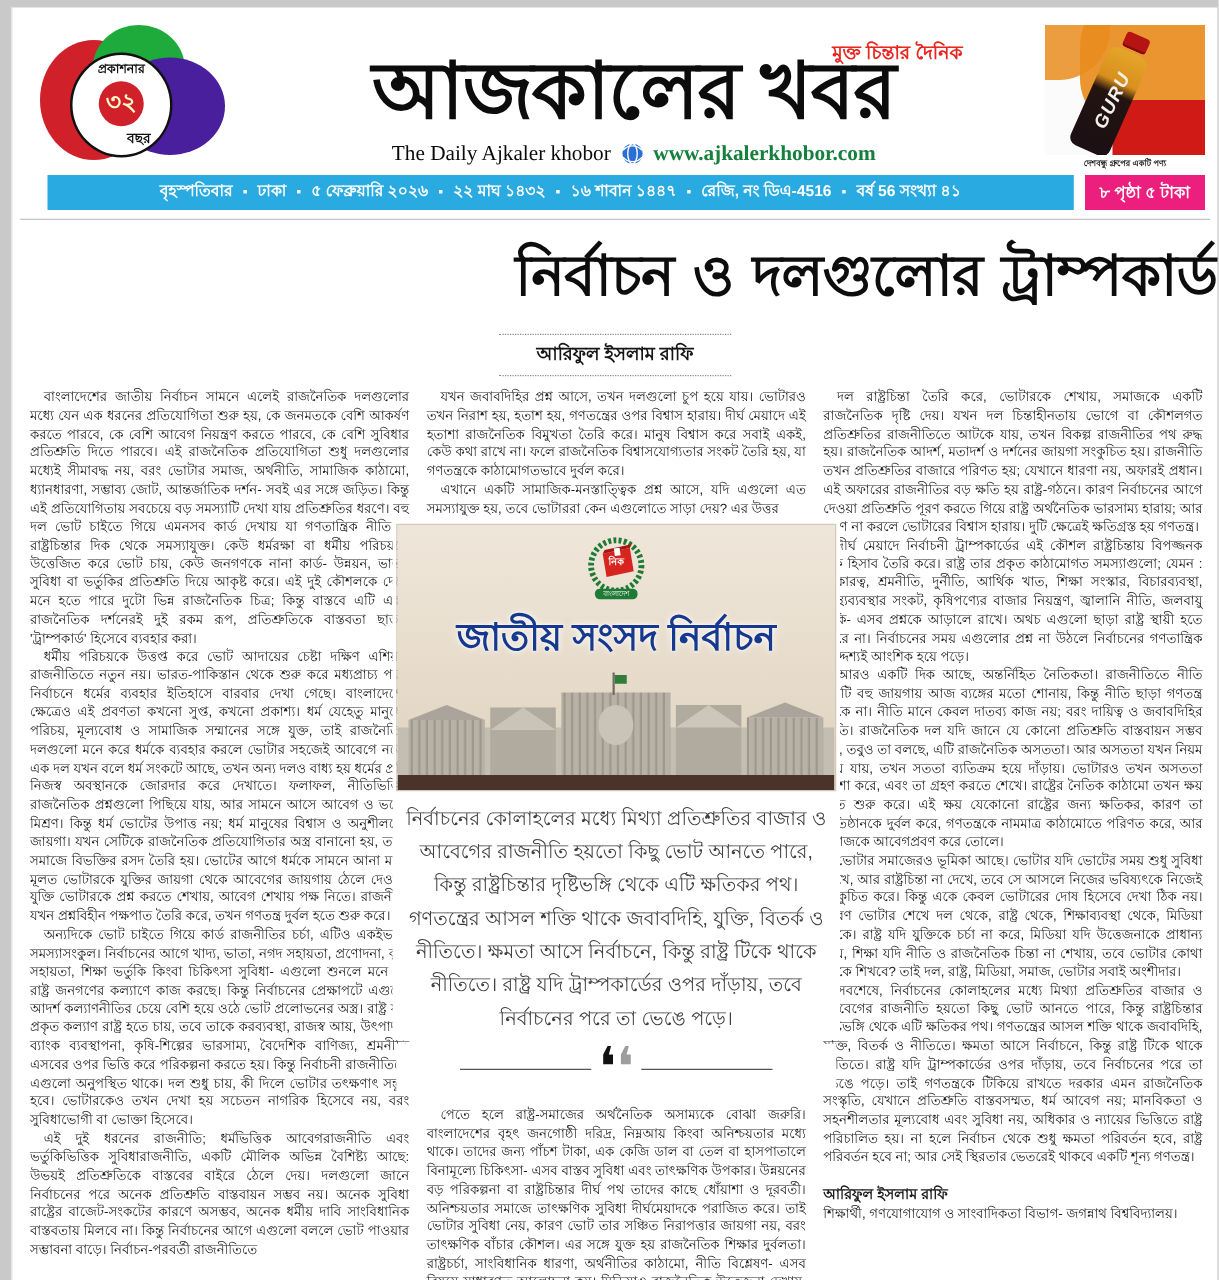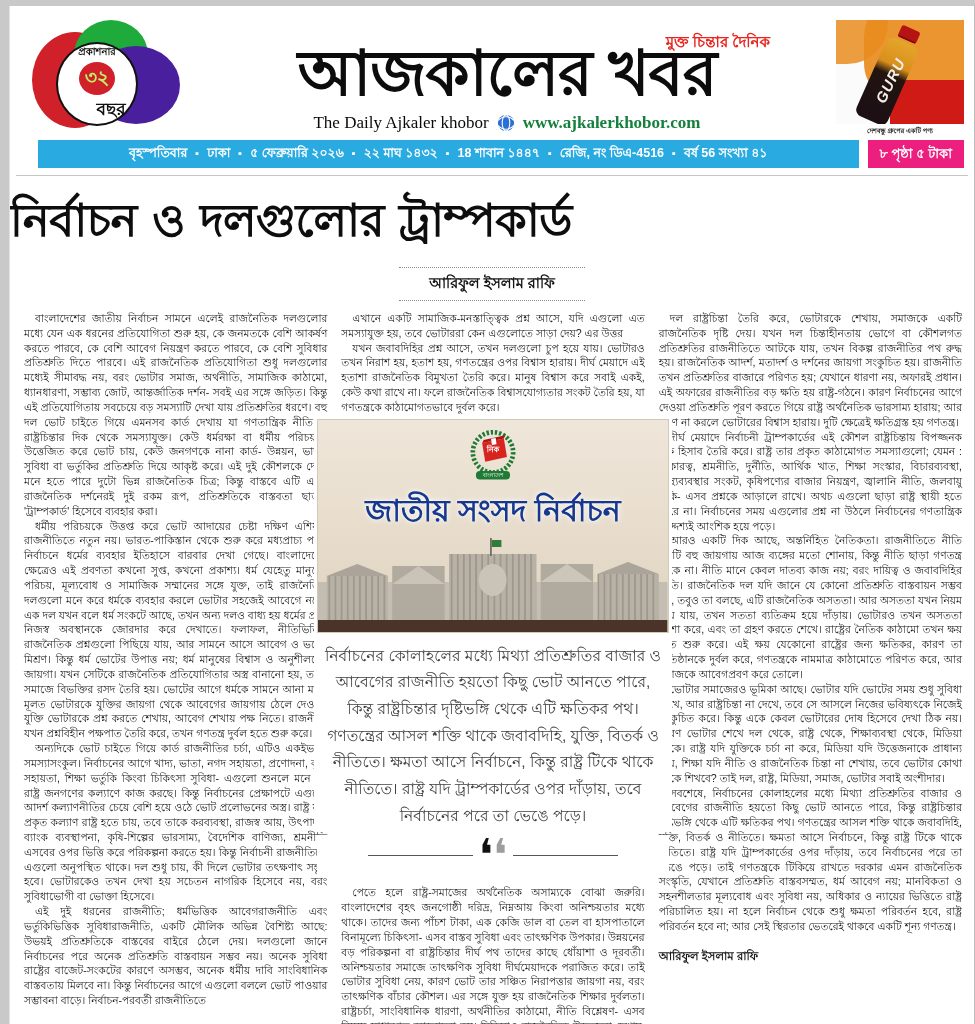--- a/index.html
+++ b/index.html
@@ -11,23 +11,23 @@
   .header { display:flex; align-items:flex-start; padding:14px 10px 0 20px; height:132px; }
   .anniv { width:152px; height:112px; position:relative; flex:none; }
   .petal { position:absolute; border-radius:50%; }
   .petal.red    { width:86px;  height:96px; left:2px;  top:12px; background:var(--logo_red2); }
   .petal.green  { width:74px;  height:70px; left:44px; top:0;    background:var(--logo_green2); }
   .petal.purple { width:88px;  height:78px; left:62px; top:26px; background:var(--logo_purple); }
   .anniv-badge { position:absolute; left:26px; top:22px; width:82px; height:84px; background:#fff;
                  border:2px solid #111; border-radius:50%; display:flex; flex-direction:column;
                  align-items:center; justify-content:center; text-align:center; }
   .anniv-top { font-size:10px; font-weight:bold; color:#111; }
-  .anniv-num { width:36px; height:36px; border-radius:50%; background:var(--logo_red2); color:#bef264;
+  .anniv-num { width:36px; height:36px; border-radius:50%; background:var(--logo_red2); color:#fef9c3;
                font-size:19px; font-weight:bold; display:flex; align-items:center; justify-content:center; margin:1px 0; }
-  .anniv-bottom { font-size:17px; font-weight:bold; color:#111;margin-left:28px; }
+  .anniv-bottom { font-size:11px; font-weight:bold; color:#111;margin-left:28px; }
 
   .mast-center { flex:1; position:relative; text-align:center; padding-top:2px; }
   .mast-tagline { position:absolute; right:62px; top:10px; color:var(--tagline_red); font-size:15px; font-weight:bold; }
   .mast-title { font-size:63px; line-height:1.0; font-weight:900; color:#0c0c0c; letter-spacing:-1px;
                 margin-top:20px; font-family:Liberation Sans, sans-serif; }
   .mast-sub { margin-top:8px; display:flex; align-items:center; justify-content:center; gap:8px; }
   .mast-sub-en { font-family:"Liberation Serif","DejaVu Serif",serif; font-weight:normal; font-size:17px; color:#090909; }
   .globe { width:18px; height:18px; flex:none; }
   .mast-web { font-family:"Liberation Serif","DejaVu Serif",serif; font-weight:bold; font-size:17px; color:#15803d; }
 
@@ -49,21 +49,21 @@
   
   .datebar-row { display:flex; align-items:stretch; gap:9px; margin:2px 10px 0 28px; }
   .datebar { flex:1; background:var(--bar_blue); color:#fff; font-weight:bold; font-size:12.5px;
              display:flex; align-items:center; justify-content:center; padding:4px 16px; }
   .date-item + .date-item::before { content:"\25AA"; margin:0 8px; font-size:11px; color:#fff; }
   .pricebox { background:var(--price_pink); color:#ffffff; font-weight:bold; font-size:13px;
               display:flex; align-items:center; padding:0 12px; }
   .toprule { border-top:1.5px solid #c4c4c4; margin:7px 6px 0 6px; }
 
   
-  .headline { text-align:left; font-size:45px; font-weight:900; color:#0d0d0d; padding:10px 0 6px;
+  .headline { text-align:right; font-size:45px; font-weight:900; color:#0d0d0d; padding:10px 0 6px;
               font-family:"DejaVu Sans","Liberation Sans",sans-serif; letter-spacing:-0.5px; }
   .byline-wrap { text-align:center; margin-bottom:6px; }
   .byline { display:inline-block; font-size:14.5px; font-weight:bold; color:#151515; padding:4px 30px;
             border-top:1px dotted #8a8a8a; border-bottom:1px dotted #8a8a8a; }
 
   
   .columns { display:flex; gap:14px; padding:4px 12px 0 14px; height:738px; overflow:hidden;
              text-align:justify; font-size:10.6px; line-height:1.4; color:#1b1b1b; }
   .col { flex:1; min-width:0; }
   .col p { text-indent:11px; margin:0; }
@@ -138,21 +138,21 @@
       <div class="ad-note">দেশবন্ধু গ্রুপের একটি পণ্য</div>
     </div>
   </div>
 
   <div class="datebar-row">
     <div class="datebar">
           <span class="date-item">বৃহস্পতিবার</span>
           <span class="date-item">ঢাকা</span>
           <span class="date-item">৫ ফেব্রুয়ারি ২০২৬</span>
           <span class="date-item">২২ মাঘ ১৪৩২</span>
-          <span class="date-item">18 শাবান ১৪৪৭</span>
+          <span class="date-item">১৬ শাবান ১৪৪৭</span>
           <span class="date-item">রেজি, নং ডিএ-4516</span>
           <span class="date-item">বর্ষ 56 সংখ্যা ৪১</span>
         </div>
     <div class="pricebox">৮ পৃষ্ঠা ৫ টাকা</div>
   </div>
   <div class="toprule"></div>
 
   <div class="headline">নির্বাচন ও দলগুলোর ট্রাম্পকার্ড</div>
   <div class="byline-wrap">
     <span class="byline">আরিফুল ইসলাম রাফি</span>
@@ -162,22 +162,22 @@
 
     <div class="col">
           <p>বাংলাদেশের জাতীয় নির্বাচন সামনে এলেই রাজনৈতিক দলগুলোর মধ্যে যেন এক ধরনের প্রতিযোগিতা শুরু হয়, কে জনমতকে বেশি আকর্ষণ করতে পারবে, কে বেশি আবেগ নিয়ন্ত্রণ করতে পারবে, কে বেশি সুবিধার প্রতিশ্রুতি দিতে পারবে। এই রাজনৈতিক প্রতিযোগিতা শুধু দলগুলোর মধ্যেই সীমাবদ্ধ নয়, বরং ভোটার সমাজ, অর্থনীতি, সামাজিক কাঠামো, ধ্যানধারণা, সম্ভাব্য জোট, আন্তর্জাতিক দর্শন- সবই এর সঙ্গে জড়িত। কিন্তু এই প্রতিযোগিতায় সবচেয়ে বড় সমস্যাটি দেখা যায় প্রতিশ্রুতির ধরণে। বহু দল ভোট চাইতে গিয়ে এমনসব কার্ড দেখায় যা গণতান্ত্রিক নীতি ও রাষ্ট্রচিন্তার দিক থেকে সমস্যাযুক্ত। কেউ ধর্মরক্ষা বা ধর্মীয় পরিচয়কে উত্তেজিত করে ভোট চায়, কেউ জনগণকে নানা কার্ড- উন্নয়ন, ভাতা, সুবিধা বা ভর্তুকির প্রতিশ্রুতি দিয়ে আকৃষ্ট করে। এই দুই কৌশলকে দেখে মনে হতে পারে দুটো ভিন্ন রাজনৈতিক চিত্র; কিন্তু বাস্তবে এটি একই রাজনৈতিক দর্শনেরই দুই রকম রূপ, প্রতিশ্রুতিকে বাস্তবতা ছাড়াই 'ট্রাম্পকার্ড' হিসেবে ব্যবহার করা।</p>
           <p>ধর্মীয় পরিচয়কে উত্তপ্ত করে ভোট আদায়ের চেষ্টা দক্ষিণ এশিয়ার রাজনীতিতে নতুন নয়। ভারত-পাকিস্তান থেকে শুরু করে মধ্যপ্রাচ্য পর্যন্ত নির্বাচনে ধর্মের ব্যবহার ইতিহাসে বারবার দেখা গেছে। বাংলাদেশের ক্ষেত্রেও এই প্রবণতা কখনো সুপ্ত, কখনো প্রকাশ্য। ধর্ম যেহেতু মানুষের পরিচয়, মূল্যবোধ ও সামাজিক সম্মানের সঙ্গে যুক্ত, তাই রাজনৈতিক দলগুলো মনে করে ধর্মকে ব্যবহার করলে ভোটার সহজেই আবেগে নড়ে। এক দল যখন বলে ধর্ম সংকটে আছে, তখন অন্য দলও বাধ্য হয় ধর্মের প্রতি নিজস্ব অবস্থানকে জোরদার করে দেখাতে। ফলাফল, নীতিভিত্তিক রাজনৈতিক প্রশ্নগুলো পিছিয়ে যায়, আর সামনে আসে আবেগ ও ভয়ের মিশ্রণ। কিন্তু ধর্ম ভোটের উপাত্ত নয়; ধর্ম মানুষের বিশ্বাস ও অনুশীলনের জায়গা। যখন সেটিকে রাজনৈতিক প্রতিযোগিতার অস্ত্র বানানো হয়, তখন সমাজে বিভক্তির রসদ তৈরি হয়। ভোটের আগে ধর্মকে সামনে আনা মানে মূলত ভোটারকে যুক্তির জায়গা থেকে আবেগের জায়গায় ঠেলে দেওয়া। যুক্তি ভোটারকে প্রশ্ন করতে শেখায়, আবেগ শেখায় পক্ষ নিতে। রাজনীতি যখন প্রশ্নবিহীন পক্ষপাত তৈরি করে, তখন গণতন্ত্র দুর্বল হতে শুরু করে।</p>
           <p>অন্যদিকে ভোট চাইতে গিয়ে কার্ড রাজনীতির চর্চা, এটিও একইভাবে সমস্যাসংকুল। নির্বাচনের আগে খাদ্য, ভাতা, নগদ সহায়তা, প্রণোদনা, কৃষি সহায়তা, শিক্ষা ভর্তুকি কিংবা চিকিৎসা সুবিধা- এগুলো শুনলে মনে হয় রাষ্ট্র জনগণের কল্যাণে কাজ করছে। কিন্তু নির্বাচনের প্রেক্ষাপটে এগুলো আদর্শ কল্যাণনীতির চেয়ে বেশি হয়ে ওঠে ভোট প্রলোভনের অস্ত্র। রাষ্ট্র যদি প্রকৃত কল্যাণ রাষ্ট্র হতে চায়, তবে তাকে করব্যবস্থা, রাজস্ব আয়, উৎপাদন, ব্যাংক ব্যবস্থাপনা, কৃষি-শিল্পের ভারসাম্য, বৈদেশিক বাণিজ্য, শ্রমনীতি এসবের ওপর ভিত্তি করে পরিকল্পনা করতে হয়। কিন্তু নির্বাচনী রাজনীতিতে এগুলো অনুপস্থিত থাকে। দল শুধু চায়, কী দিলে ভোটার তৎক্ষণাৎ সন্তুষ্ট হবে। ভোটারকেও তখন দেখা হয় সচেতন নাগরিক হিসেবে নয়, বরং সুবিধাভোগী বা ভোক্তা হিসেবে।</p>
           <p>এই দুই ধরনের রাজনীতি; ধর্মভিত্তিক আবেগরাজনীতি এবং ভর্তুকিভিত্তিক সুবিধারাজনীতি, একটি মৌলিক অভিন্ন বৈশিষ্ট্য আছে: উভয়ই প্রতিশ্রুতিকে বাস্তবের বাইরে ঠেলে দেয়। দলগুলো জানে নির্বাচনের পরে অনেক প্রতিশ্রুতি বাস্তবায়ন সম্ভব নয়। অনেক সুবিধা রাষ্ট্রের বাজেট-সংকটের কারণে অসম্ভব, অনেক ধর্মীয় দাবি সাংবিধানিক বাস্তবতায় মিলবে না। কিন্তু নির্বাচনের আগে এগুলো বললে ভোট পাওয়ার সম্ভাবনা বাড়ে। নির্বাচন-পরবর্তী রাজনীতিতে</p>
         </div>
 
     <div class="col col-mid">
       <div>
+            <p>যখন জবাবদিহির প্রশ্ন আসে, তখন দলগুলো চুপ হয়ে যায়। ভোটারও তখন নিরাশ হয়, হতাশ হয়, গণতন্ত্রের ওপর বিশ্বাস হারায়। দীর্ঘ মেয়াদে এই হতাশা রাজনৈতিক বিমুখতা তৈরি করে। মানুষ বিশ্বাস করে সবাই একই, কেউ কথা রাখে না। ফলে রাজনৈতিক বিশ্বাসযোগ্যতার সংকট তৈরি হয়, যা গণতন্ত্রকে কাঠামোগতভাবে দুর্বল করে।</p>
             <p>এখানে একটি সামাজিক-মনস্তাত্ত্বিক প্রশ্ন আসে, যদি এগুলো এত সমস্যাযুক্ত হয়, তবে ভোটাররা কেন এগুলোতে সাড়া দেয়? এর উত্তর</p>
-            <p>যখন জবাবদিহির প্রশ্ন আসে, তখন দলগুলো চুপ হয়ে যায়। ভোটারও তখন নিরাশ হয়, হতাশ হয়, গণতন্ত্রের ওপর বিশ্বাস হারায়। দীর্ঘ মেয়াদে এই হতাশা রাজনৈতিক বিমুখতা তৈরি করে। মানুষ বিশ্বাস করে সবাই একই, কেউ কথা রাখে না। ফলে রাজনৈতিক বিশ্বাসযোগ্যতার সংকট তৈরি হয়, যা গণতন্ত্রকে কাঠামোগতভাবে দুর্বল করে।</p>
           </div>
 
       <div class="photo">
         <svg class="ec-logo" viewBox="0 0 80 80">
           <circle cx="40" cy="34" r="26" fill="none" stroke="#1e7a34" stroke-width="6" stroke-dasharray="3,2.4"></circle>
           <polygon points="26,22 54,16 58,40 30,46" fill="#d8241f"></polygon>
           <polygon points="26,22 54,16 56,12 28,18" fill="#a81613"></polygon>
           <rect x="38" y="16" width="6" height="8" transform="rotate(-8 41 20)" fill="#ffffff"></rect>
           <text x="40" y="34" font-size="10" fill="#ffffff" text-anchor="middle" font-weight="bold">নিক</text>
           <rect x="18" y="58" width="44" height="11" rx="5" fill="#1e7a34"></rect>
@@ -223,18 +223,19 @@
     <div class="col">
       <div>
             <p>দল রাষ্ট্রচিন্তা তৈরি করে, ভোটারকে শেখায়, সমাজকে একটি রাজনৈতিক দৃষ্টি দেয়। যখন দল চিন্তাহীনতায় ভোগে বা কৌশলগত প্রতিশ্রুতির রাজনীতিতে আটকে যায়, তখন বিকল্প রাজনীতির পথ রুদ্ধ হয়। রাজনৈতিক আদর্শ, মতাদর্শ ও দর্শনের জায়গা সংকুচিত হয়। রাজনীতি তখন প্রতিশ্রুতির বাজারে পরিণত হয়; যেখানে ধারণা নয়, অফারই প্রধান। এই অফারের রাজনীতির বড় ক্ষতি হয় রাষ্ট্র-গঠনে। কারণ নির্বাচনের আগে দেওয়া প্রতিশ্রুতি পূরণ করতে গিয়ে রাষ্ট্র অর্থনৈতিক ভারসাম্য হারায়; আর পূরণ না করলে ভোটারের বিশ্বাস হারায়। দুটি ক্ষেত্রেই ক্ষতিগ্রস্ত হয় গণতন্ত্র।</p>
             <p>দীর্ঘ মেয়াদে নির্বাচনী ট্রাম্পকার্ডের এই কৌশল রাষ্ট্রচিন্তায় বিপজ্জনক এক হিসাব তৈরি করে। রাষ্ট্র তার প্রকৃত কাঠামোগত সমস্যাগুলো; যেমন : বেকারত্ব, শ্রমনীতি, দুর্নীতি, আর্থিক খাত, শিক্ষা সংস্কার, বিচারব্যবস্থা, স্বাস্থ্যব্যবস্থার সংকট, কৃষিপণ্যের বাজার নিয়ন্ত্রণ, জ্বালানি নীতি, জলবায়ু ঝুঁকি- এসব প্রশ্নকে আড়ালে রাখে। অথচ এগুলো ছাড়া রাষ্ট্র স্থায়ী হতে পারে না। নির্বাচনের সময় এগুলোর প্রশ্ন না উঠলে নির্বাচনের গণতান্ত্রিক উদ্দেশ্যই আংশিক হয়ে পড়ে।</p>
             <p>আরও একটি দিক আছে, অন্তর্নিহিত নৈতিকতা। রাজনীতিতে নীতি শব্দটি বহু জায়গায় আজ ব্যঙ্গের মতো শোনায়, কিন্তু নীতি ছাড়া গণতন্ত্র টেকে না। নীতি মানে কেবল দাতব্য কাজ নয়; বরং দায়িত্ব ও জবাবদিহির নীতি। রাজনৈতিক দল যদি জানে যে কোনো প্রতিশ্রুতি বাস্তবায়ন সম্ভব নয়, তবুও তা বলছে, এটি রাজনৈতিক অসততা। আর অসততা যখন নিয়ম হয়ে যায়, তখন সততা ব্যতিক্রম হয়ে দাঁড়ায়। ভোটারও তখন অসততা আশা করে, এবং তা গ্রহণ করতে শেখে। রাষ্ট্রের নৈতিক কাঠামো তখন ক্ষয় হতে শুরু করে। এই ক্ষয় যেকোনো রাষ্ট্রের জন্য ক্ষতিকর, কারণ তা প্রতিষ্ঠানকে দুর্বল করে, গণতন্ত্রকে নামমাত্র কাঠামোতে পরিণত করে, আর সমাজকে আবেগপ্রবণ করে তোলে।</p>
             <p>ভোটার সমাজেরও ভূমিকা আছে। ভোটার যদি ভোটের সময় শুধু সুবিধা দেখে, আর রাষ্ট্রচিন্তা না দেখে, তবে সে আসলে নিজের ভবিষ্যৎকে নিজেই সংকুচিত করে। কিন্তু একে কেবল ভোটারের দোষ হিসেবে দেখা ঠিক নয়। কারণ ভোটার শেখে দল থেকে, রাষ্ট্র থেকে, শিক্ষাব্যবস্থা থেকে, মিডিয়া থেকে। রাষ্ট্র যদি যুক্তিকে চর্চা না করে, মিডিয়া যদি উত্তেজনাকে প্রাধান্য দেয়, শিক্ষা যদি নীতি ও রাজনৈতিক চিন্তা না শেখায়, তবে ভোটার কোথা থেকে শিখবে? তাই দল, রাষ্ট্র, মিডিয়া, সমাজ, ভোটার সবাই অংশীদার।</p>
             <p>সবশেষে, নির্বাচনের কোলাহলের মধ্যে মিথ্যা প্রতিশ্রুতির বাজার ও আবেগের রাজনীতি হয়তো কিছু ভোট আনতে পারে, কিন্তু রাষ্ট্রচিন্তার দৃষ্টিভঙ্গি থেকে এটি ক্ষতিকর পথ। গণতন্ত্রের আসল শক্তি থাকে জবাবদিহি, যুক্তি, বিতর্ক ও নীতিতে। ক্ষমতা আসে নির্বাচনে, কিন্তু রাষ্ট্র টিকে থাকে নীতিতে। রাষ্ট্র যদি ট্রাম্পকার্ডের ওপর দাঁড়ায়, তবে নির্বাচনের পরে তা ভেঙে পড়ে। তাই গণতন্ত্রকে টিকিয়ে রাখতে দরকার এমন রাজনৈতিক সংস্কৃতি, যেখানে প্রতিশ্রুতি বাস্তবসম্মত, ধর্ম আবেগ নয়; মানবিকতা ও সহনশীলতার মূল্যবোধ এবং সুবিধা নয়, অধিকার ও ন্যায়ের ভিত্তিতে রাষ্ট্র পরিচালিত হয়। না হলে নির্বাচন থেকে শুধু ক্ষমতা পরিবর্তন হবে, রাষ্ট্র পরিবর্তন হবে না; আর সেই স্থিরতার ভেতরেই থাকবে একটি শূন্য গণতন্ত্র।</p>
           </div>
       <div class="author">
         <p class="author-name">আরিফুল ইসলাম রাফি</p>
+        <p class="author-credit">শিক্ষার্থী, গণযোগাযোগ ও সাংবাদিকতা বিভাগ- জগন্নাথ বিশ্ববিদ্যালয়।</p>
       </div>
     </div>
 
   </div>
 </div>
 </div>
 
 </body></html>

